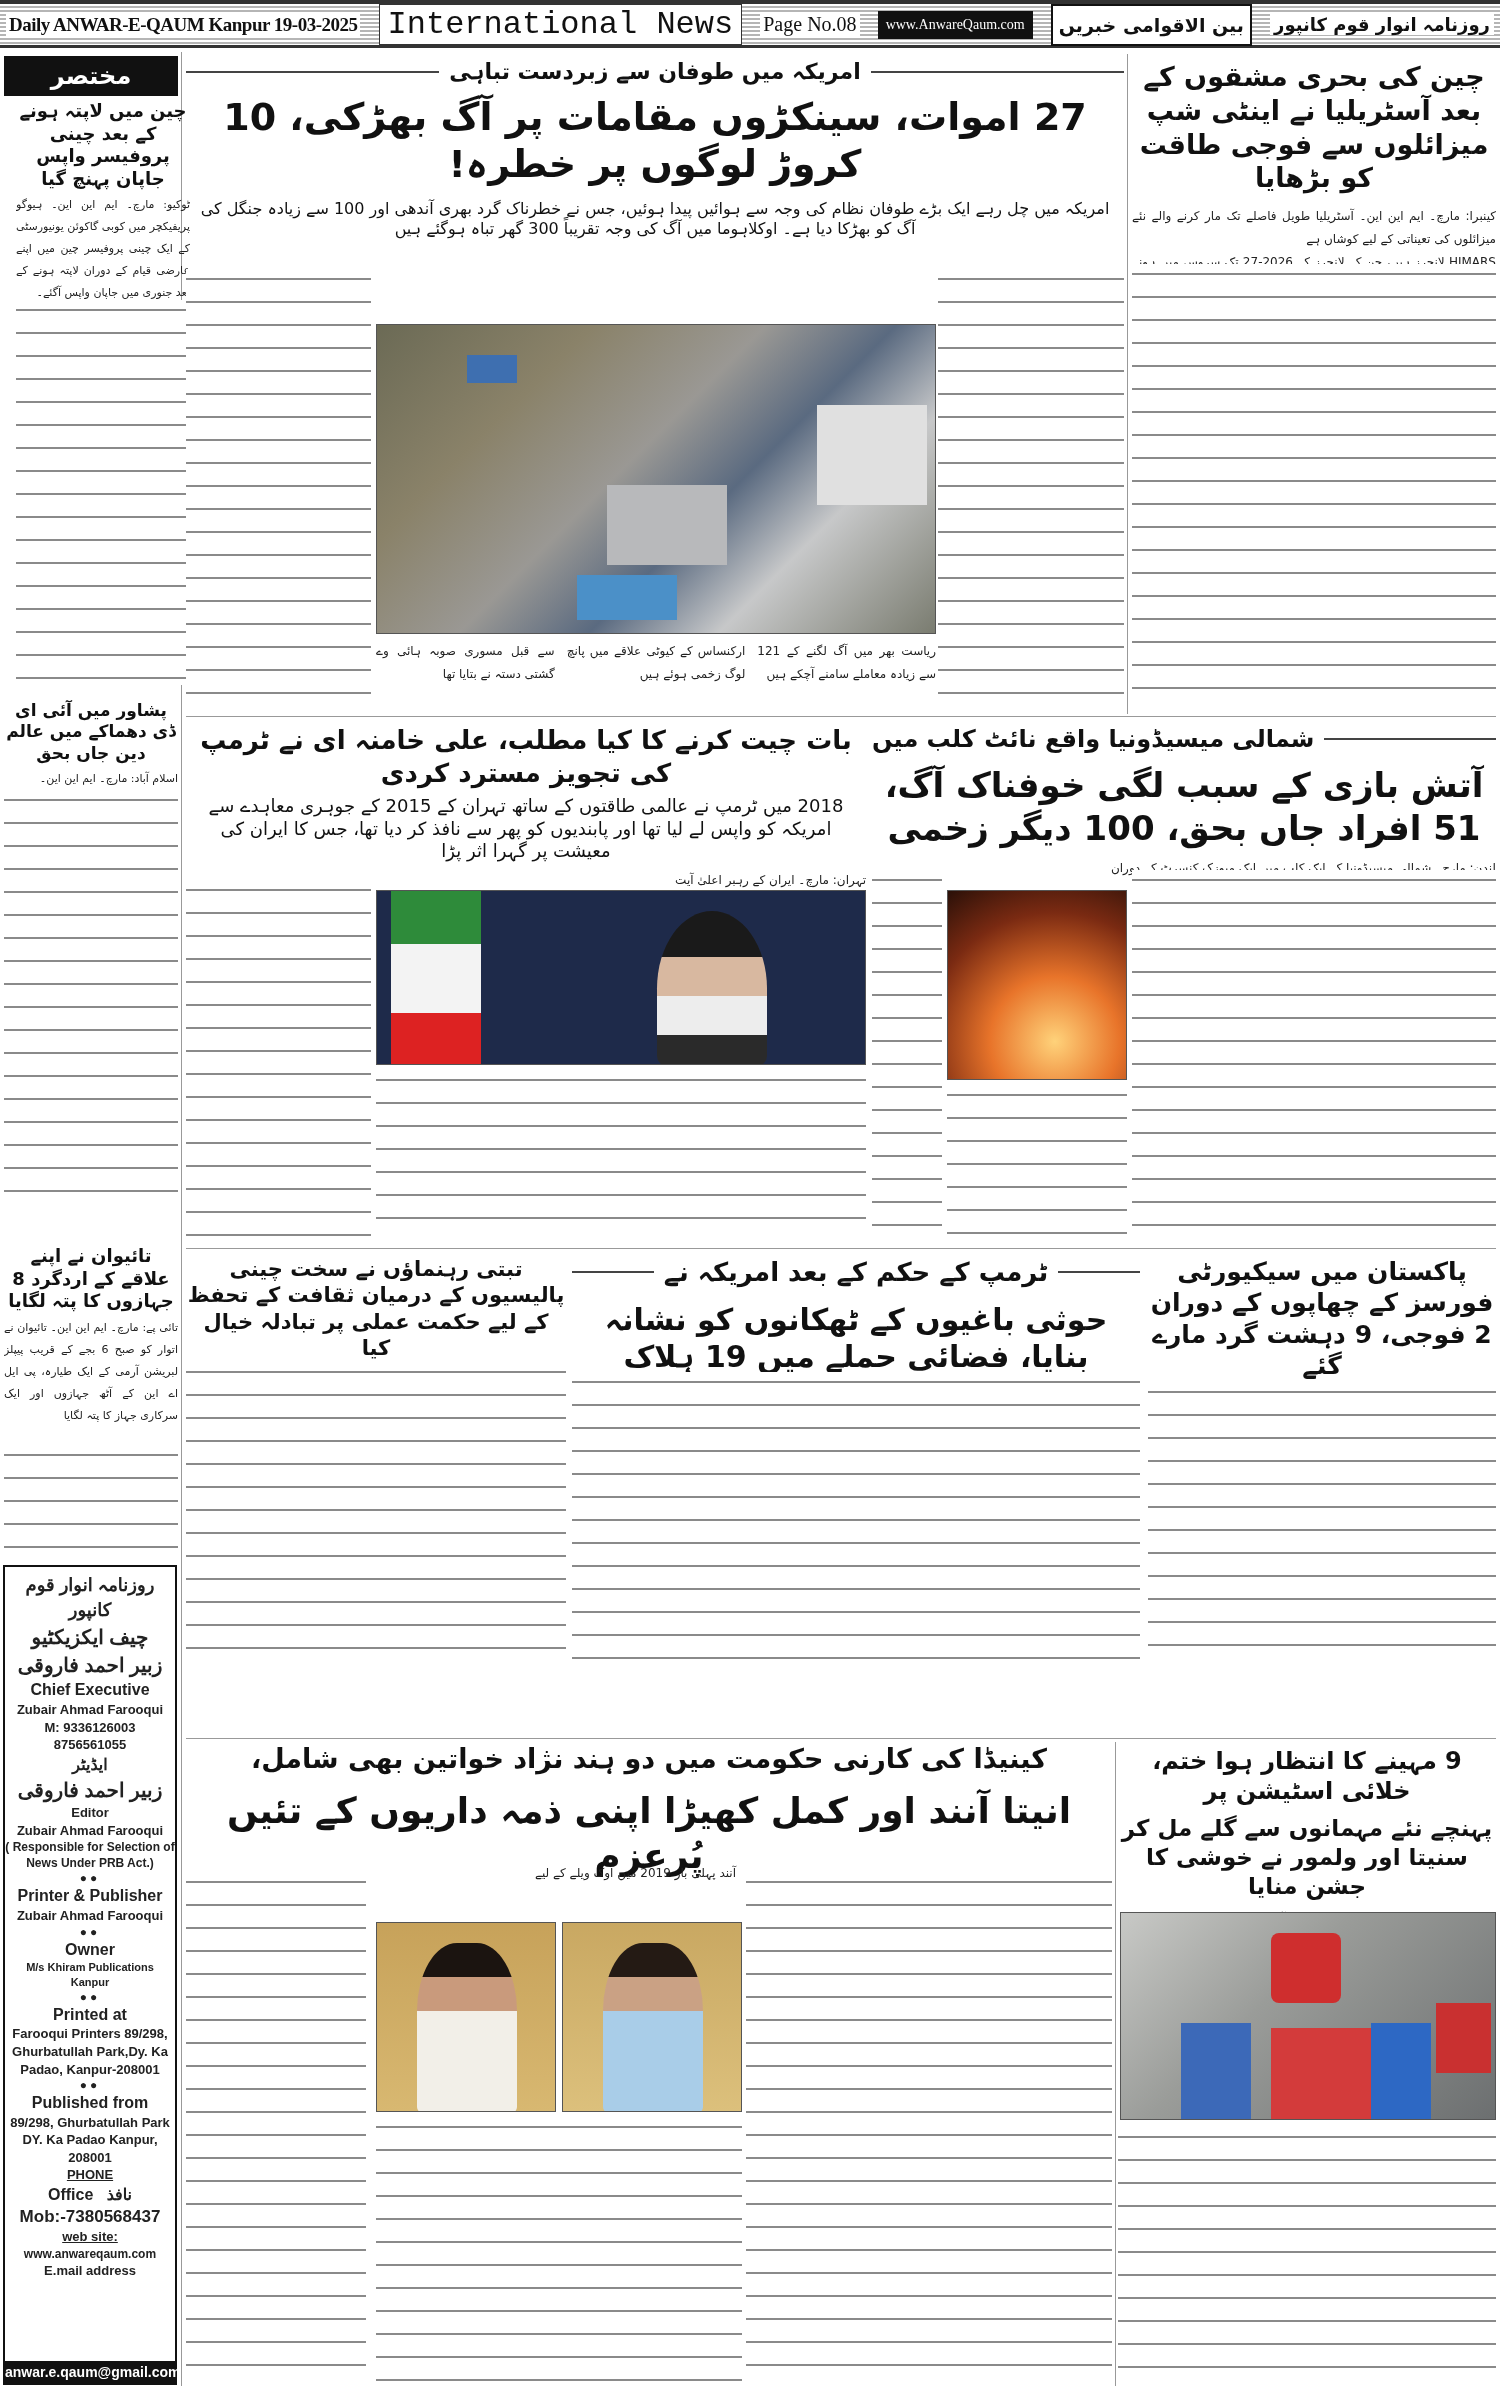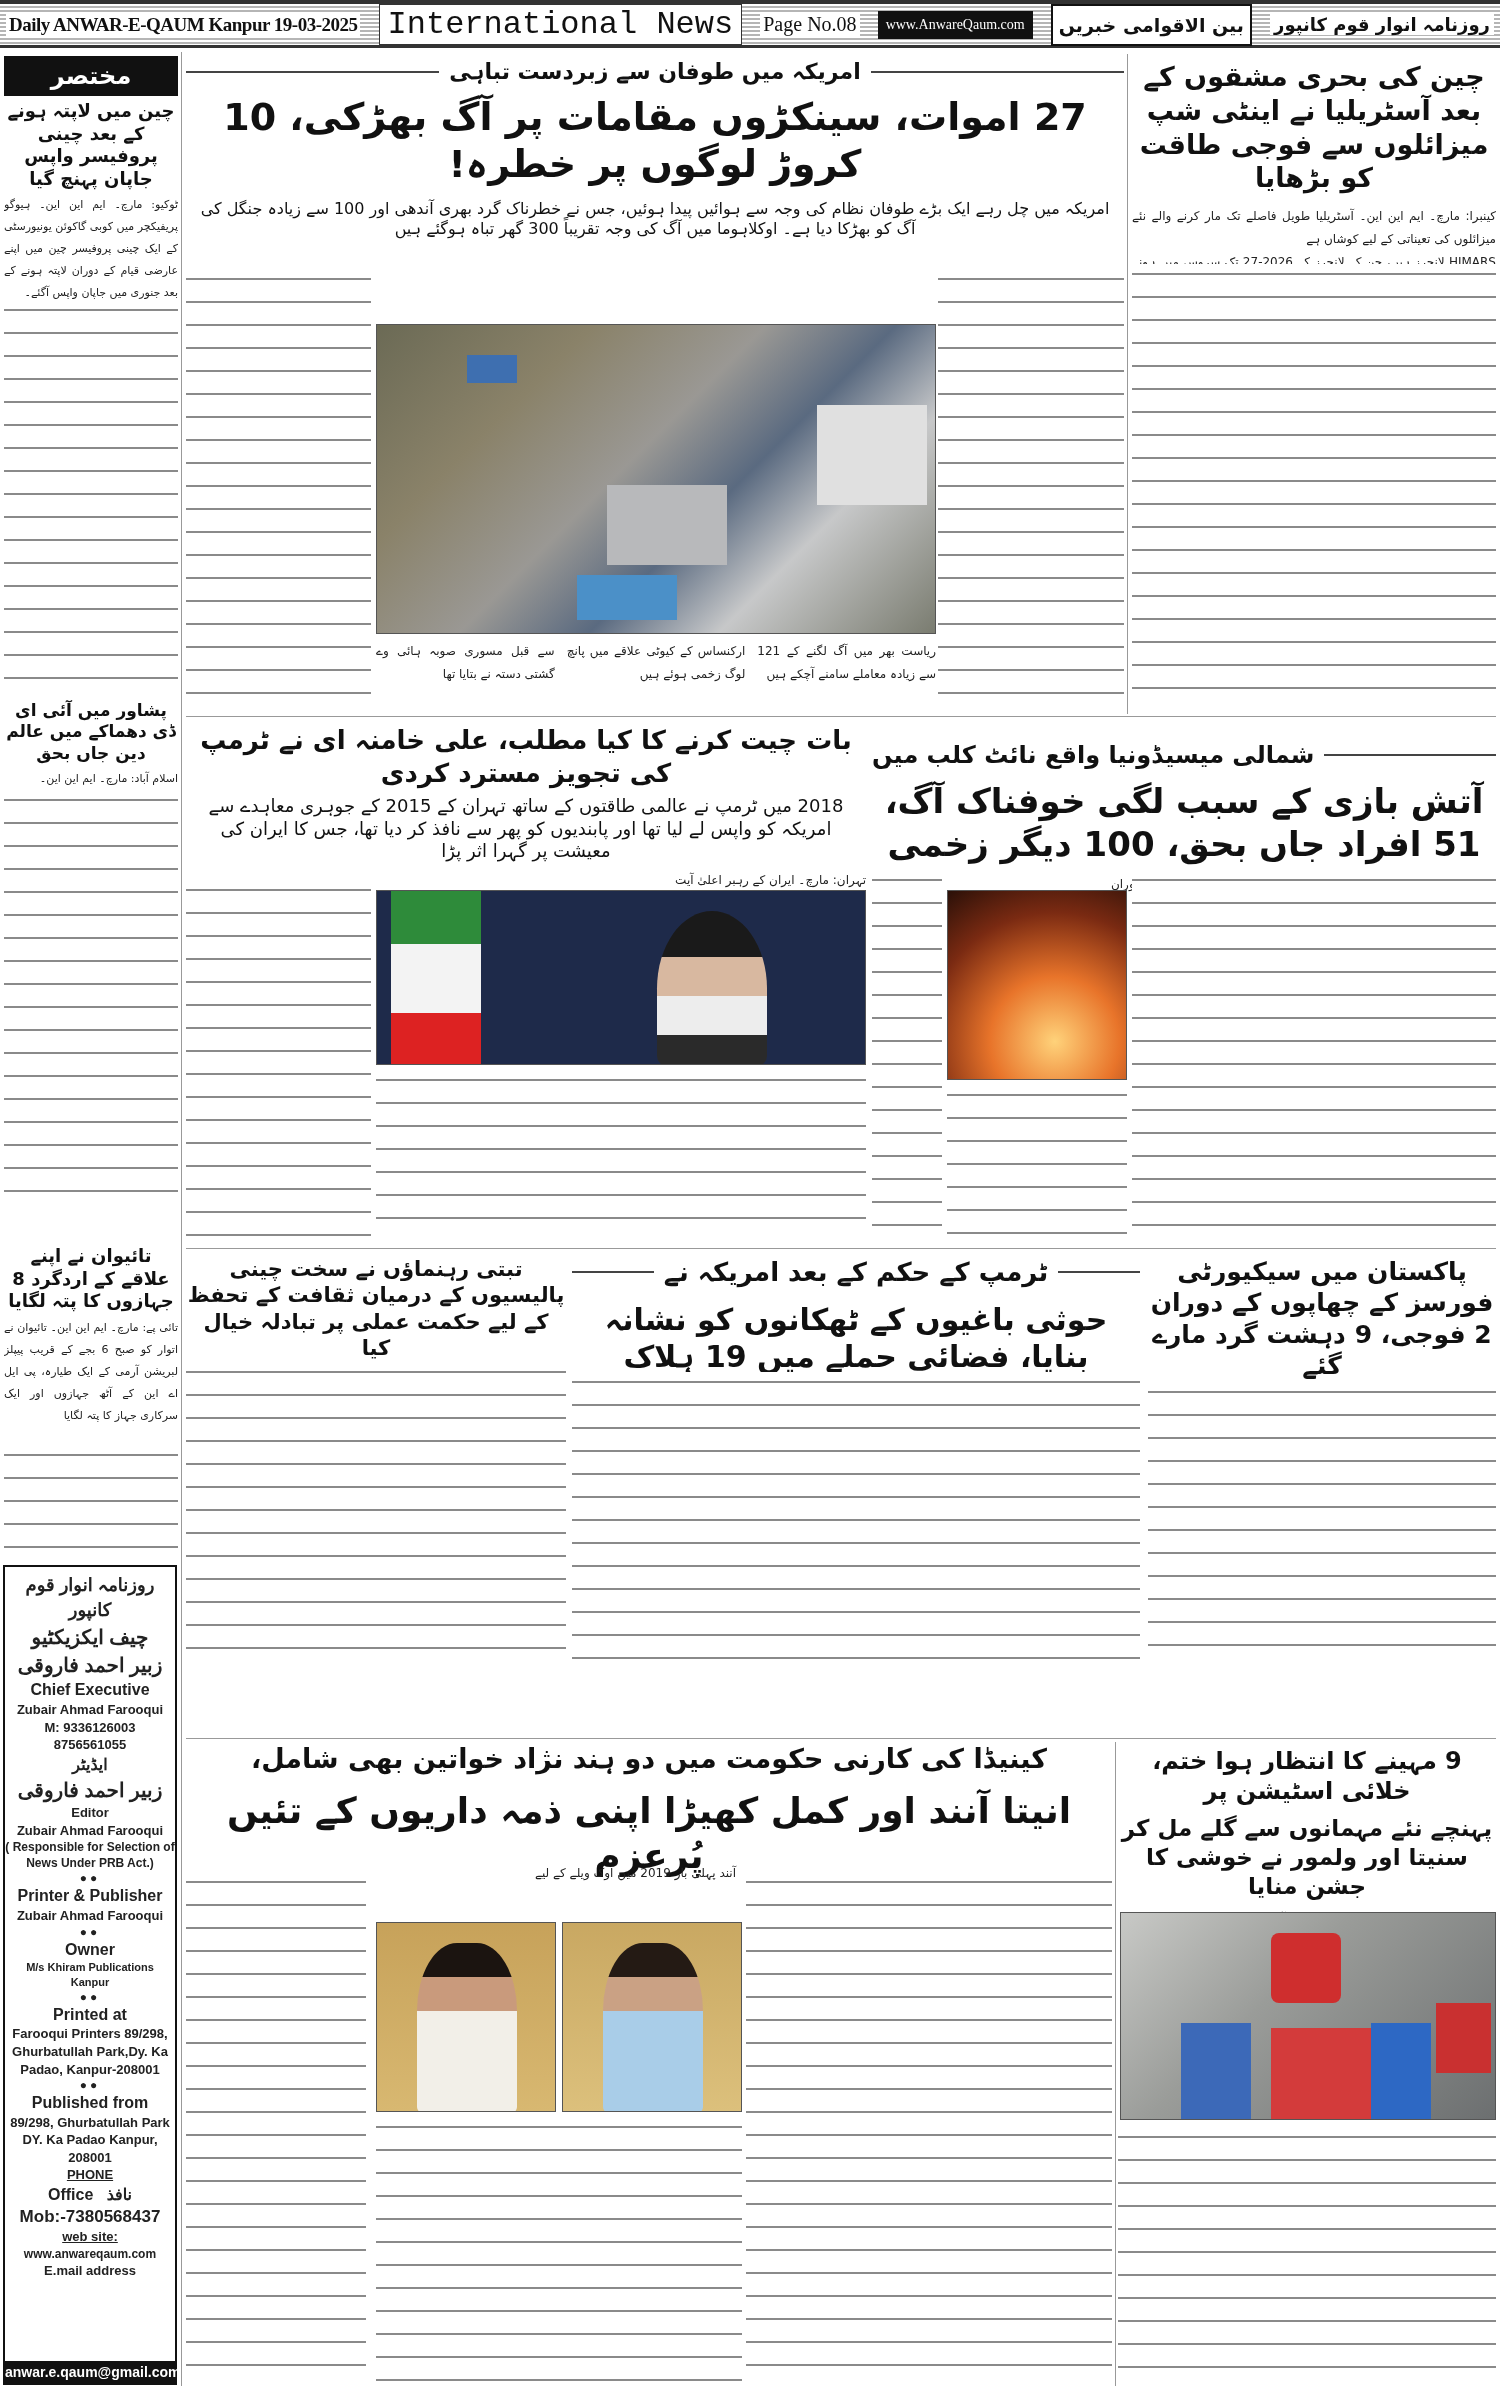--- a/index.html
+++ b/index.html
@@ -36,21 +36,21 @@
   <span class="mh-title">International News</span>
   <span class="mh-page">Page No.08</span>
   <span class="mh-web">www.AnwareQaum.com</span>
   <span class="mh-urdu-box">بین الاقوامی خبریں</span>
   <span class="mh-logo">روزنامہ انوار قوم کانپور</span>
 </div>
 
 <div class="sidehead">مختصر</div>
 <div class="rule-v" style="left:181px;top:52px;height:2334px"></div>
 
-<div class="col" style="left:4px;top:100px;width:174px;height:590px">
+<div class="col" style="left:16px;top:100px;width:174px;height:590px">
   <div class="hd" style="font-size:18px">چین میں لاپتہ ہونے کے بعد چینی پروفیسر واپس جاپان پہنچ گیا</div>
   <div class="body-text" style="font-size:11px;line-height:22px;margin-top:4px">ٹوکیو: مارچ۔ ایم این این۔ ہیوگو پریفیکچر میں کوبی گاکوئن یونیورسٹی کے ایک چینی پروفیسر چین میں اپنے عارضی قیام کے دوران لاپتہ ہونے کے بعد جنوری میں جاپان واپس آگئے۔</div>
   <div class="lines" style="left:0;top:200px;width:174px;height:385px"></div>
 </div>
 
 <div class="col" style="left:4px;top:700px;width:174px;height:520px">
   <div class="hd" style="font-size:17px">پشاور میں آئی ای ڈی دھماکے میں عالم دین جاں بحق</div>
   <div class="body-text" style="font-size:11px;line-height:22px;margin-top:4px">اسلام آباد: مارچ۔ ایم این این۔</div>
   <div class="lines" style="left:0;top:90px;width:174px;height:420px"></div>
 </div>
@@ -135,21 +135,21 @@
   <div class="body-text" style="margin-top:6px">تہران: مارچ۔ ایران کے رہبر اعلیٰ آیت</div>
   <div class="lines" style="left:0;top:160px;width:185px;height:360px"></div>
   <div class="lines" style="left:190px;top:350px;width:490px;height:170px"></div>
   <div class="photo" style="left:190px;top:170px;width:490px;height:175px;background:#1e2a4a">
     <div style="position:absolute;left:14px;top:0;width:90px;height:175px;background:linear-gradient(#2e8b3a 0 30%,#f3f3f3 30% 70%,#d22 70%)"></div>
     <div style="position:absolute;left:280px;top:20px;width:110px;height:155px;border-radius:50% 50% 10px 10px;background:linear-gradient(#1a1a1a 0 30%,#d8b8a0 30% 55%,#ededed 55% 80%,#2a2a2a 80%)"></div>
   </div>
 </div>
 
 <div class="col" style="left:872px;top:720px;width:624px;height:525px">
-  <div class="kicker hd" style="font-size:24px;margin-top:20px">
+  <div class="kicker hd" style="font-size:24px;margin-top:4px">
     <span class="bar"></span>
     <span>شمالی میسیڈونیا واقع نائٹ کلب میں</span>
   </div>
   <div class="hd" style="font-size:34px;margin-top:10px">آتش بازی کے سبب لگی خوفناک آگ، 51 افراد جاں بحق، 100 دیگر زخمی</div>
   <div class="body-text" style="margin-top:8px">لندن: مارچ۔ شمالی میسیڈونیا کے ایک کلب میں ایک میوزک کنسرٹ کے دوران</div>
   <div class="lines" style="left:0;top:150px;width:70px;height:370px"></div>
   <div class="lines" style="left:260px;top:150px;width:364px;height:370px"></div>
   <div class="photo" style="left:75px;top:170px;width:180px;height:190px;background:radial-gradient(circle at 60% 80%,#ffd27a 0%,#e8742a 35%,#7a2a12 70%,#2a1008 100%)"></div>
   <div class="lines" style="left:75px;top:365px;width:180px;height:155px"></div>
 </div>

